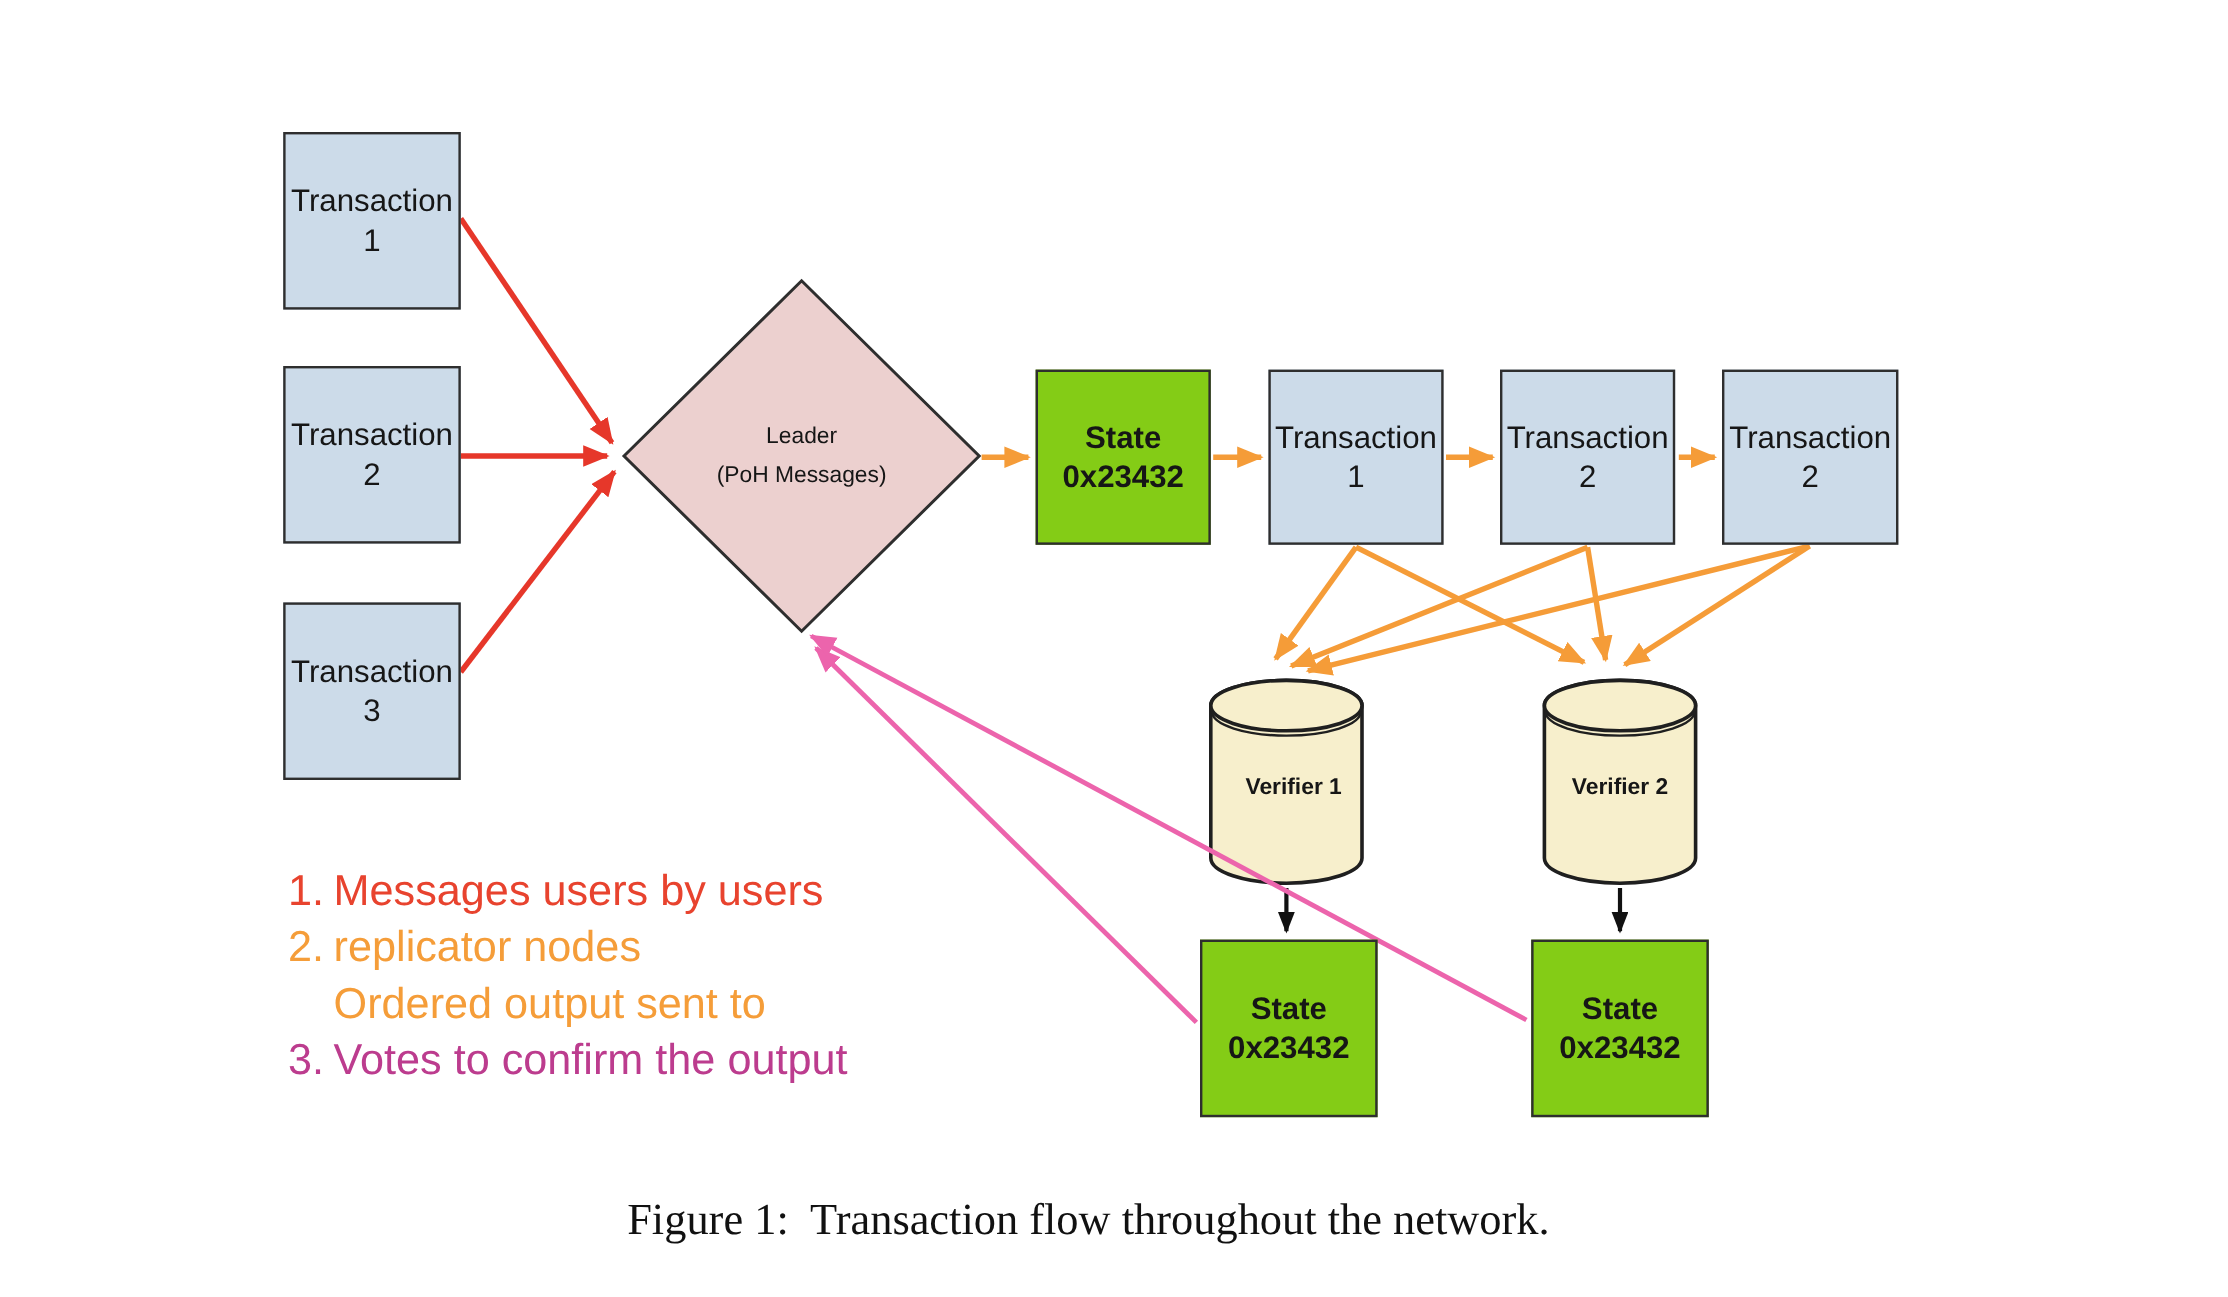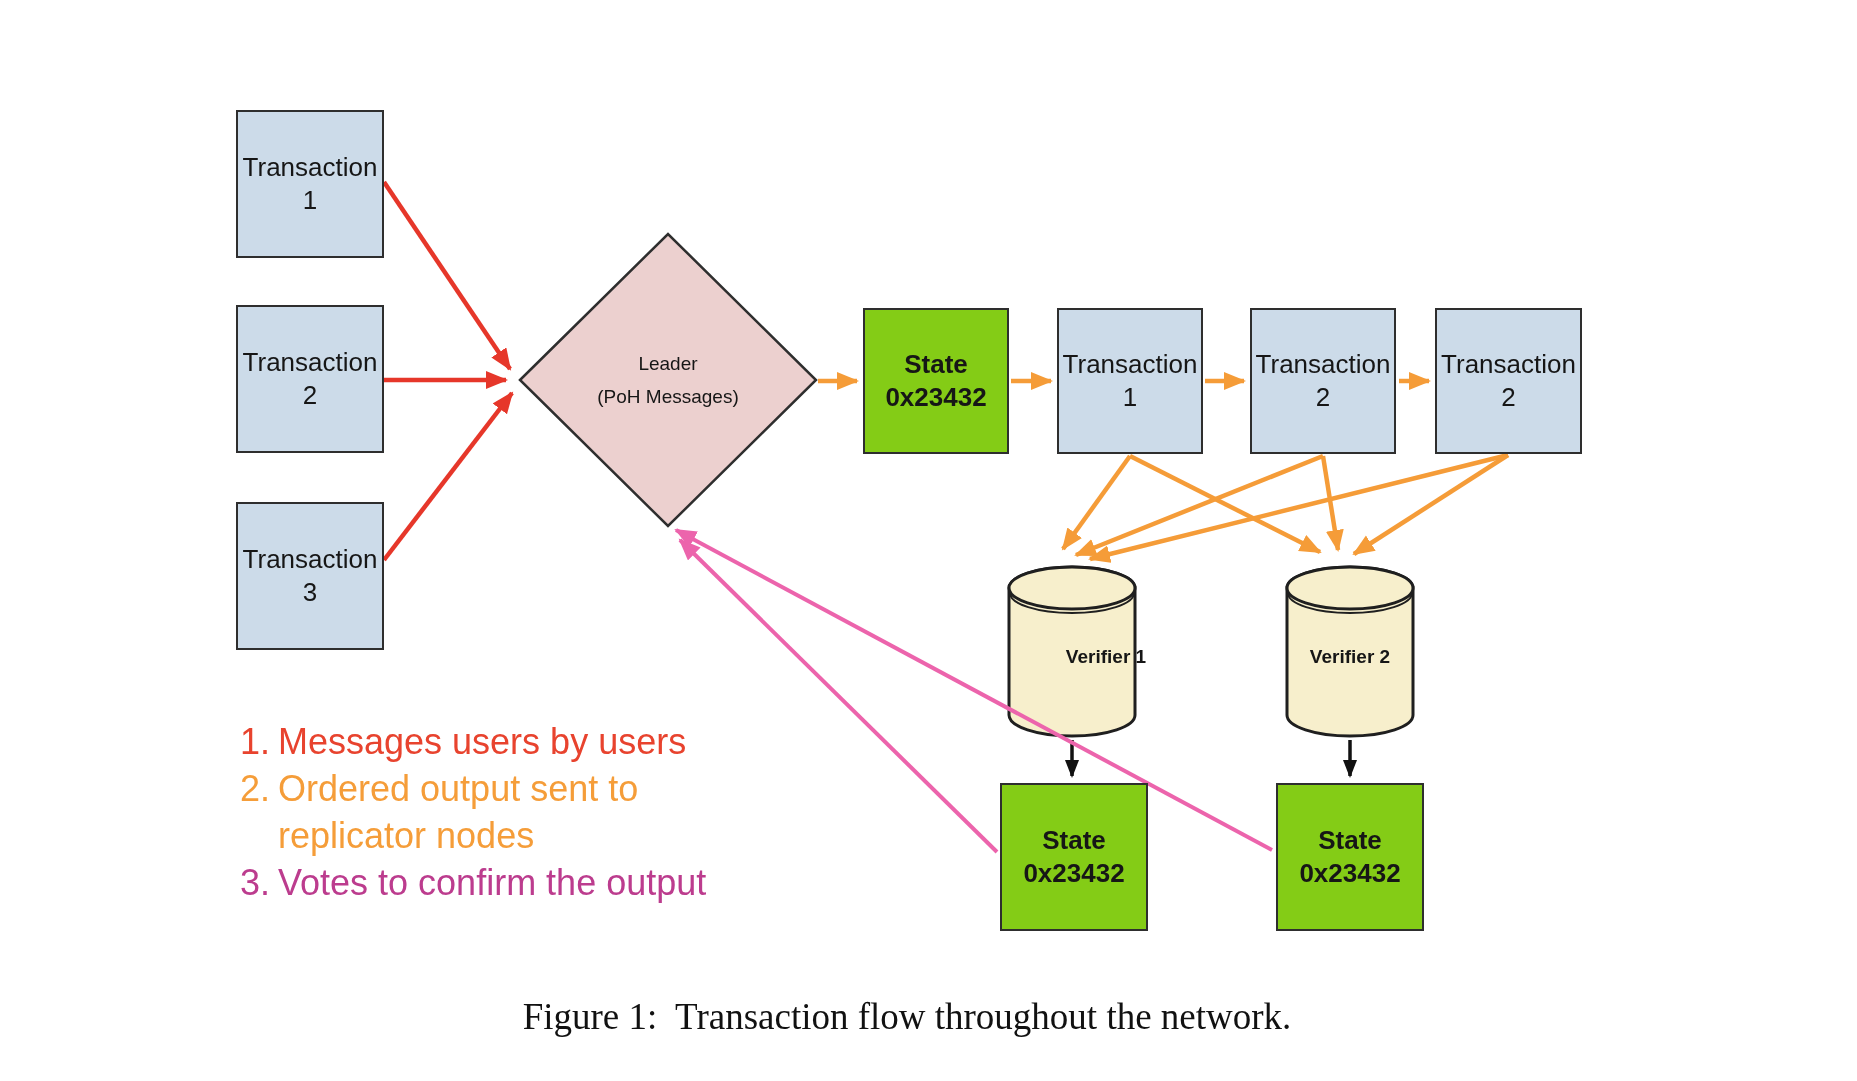--- a/index.html
+++ b/index.html
@@ -152,21 +152,21 @@
   </div>
   <div class="node blue" style="left:1250px; top:308px; width:146px; height:146px;">
     <span>Transaction</span>
     <span>2</span>
   </div>
   <div class="node blue" style="left:1435px; top:308px; width:147px; height:146px;">
     <span>Transaction</span>
     <span>2</span>
   </div>
 
-  <div class="free-label bold" style="left:1007px; top:638px; width:142px; height:36px;padding-left:28px;">
+  <div class="free-label bold" style="left:1007px; top:638px; width:142px; height:36px;">
     <span>Verifier 1</span>
   </div>
   <div class="free-label bold" style="left:1285px; top:638px; width:130px; height:36px;justify-content:center;">
     <span>Verifier 2</span>
   </div>
 
   <div class="node purple" style="left:1000px; top:783px; width:148px; height:148px;">
     <span>State</span>
     <span>0x23432</span>
   </div>
@@ -178,22 +178,22 @@
   <div class="legend">
     <div class="legend-item" style="color:#e8432e;">
       <span class="legend-num">1.</span>
       <span class="legend-text">
         <span class="legend-line">Messages users by users</span>
       </span>
     </div>
     <div class="legend-item" style="color:#f59d39;">
       <span class="legend-num">2.</span>
       <span class="legend-text">
+        <span class="legend-line">replicator nodes</span>
         <span class="legend-line">Ordered output sent to</span>
-        <span class="legend-line">replicator nodes</span>
       </span>
     </div>
     <div class="legend-item" style="color:#bc3c8e;">
       <span class="legend-num">3.</span>
       <span class="legend-text">
         <span class="legend-line">Votes to confirm the output</span>
       </span>
     </div>
   </div>
 

